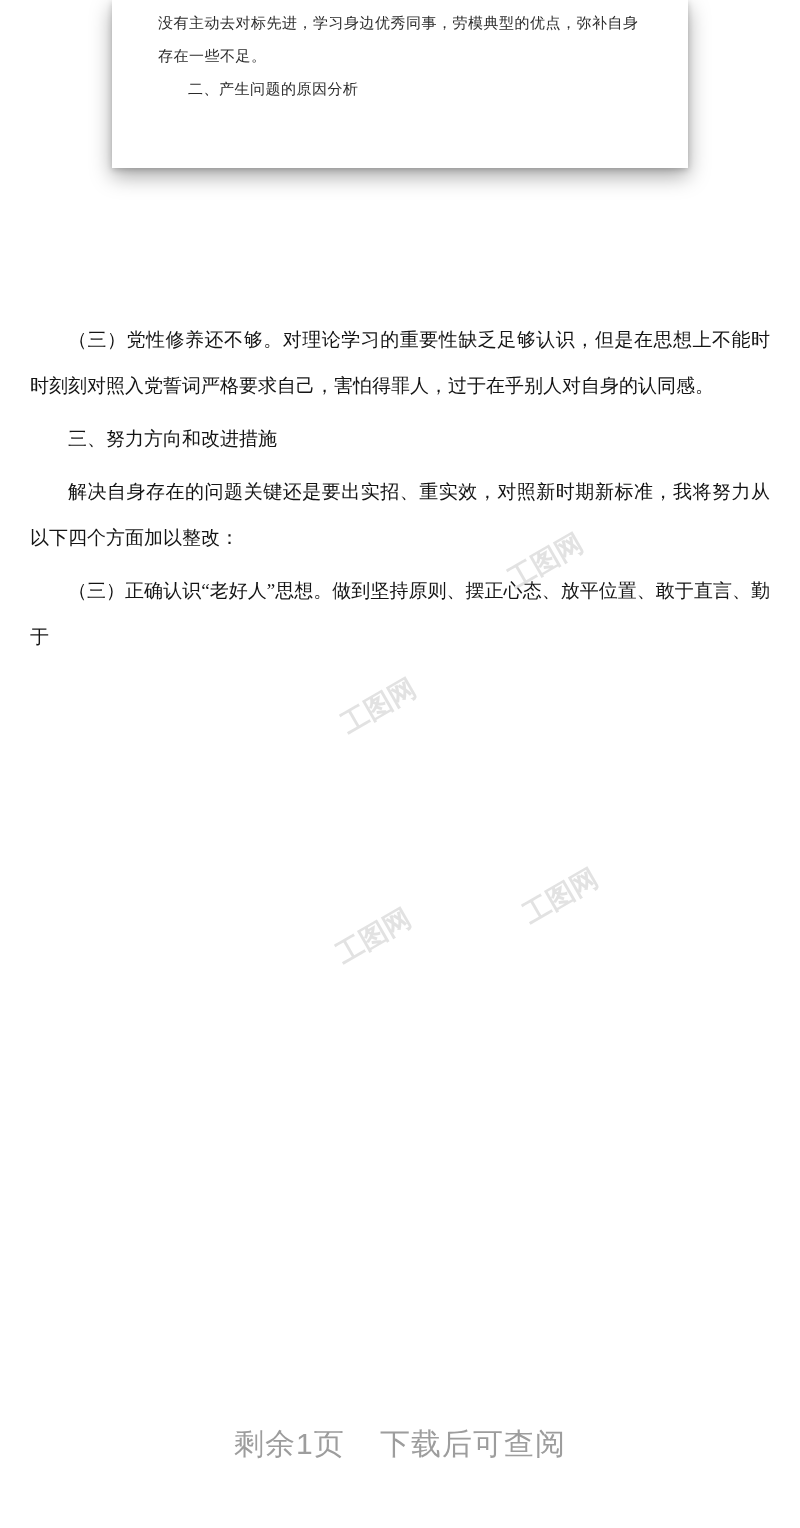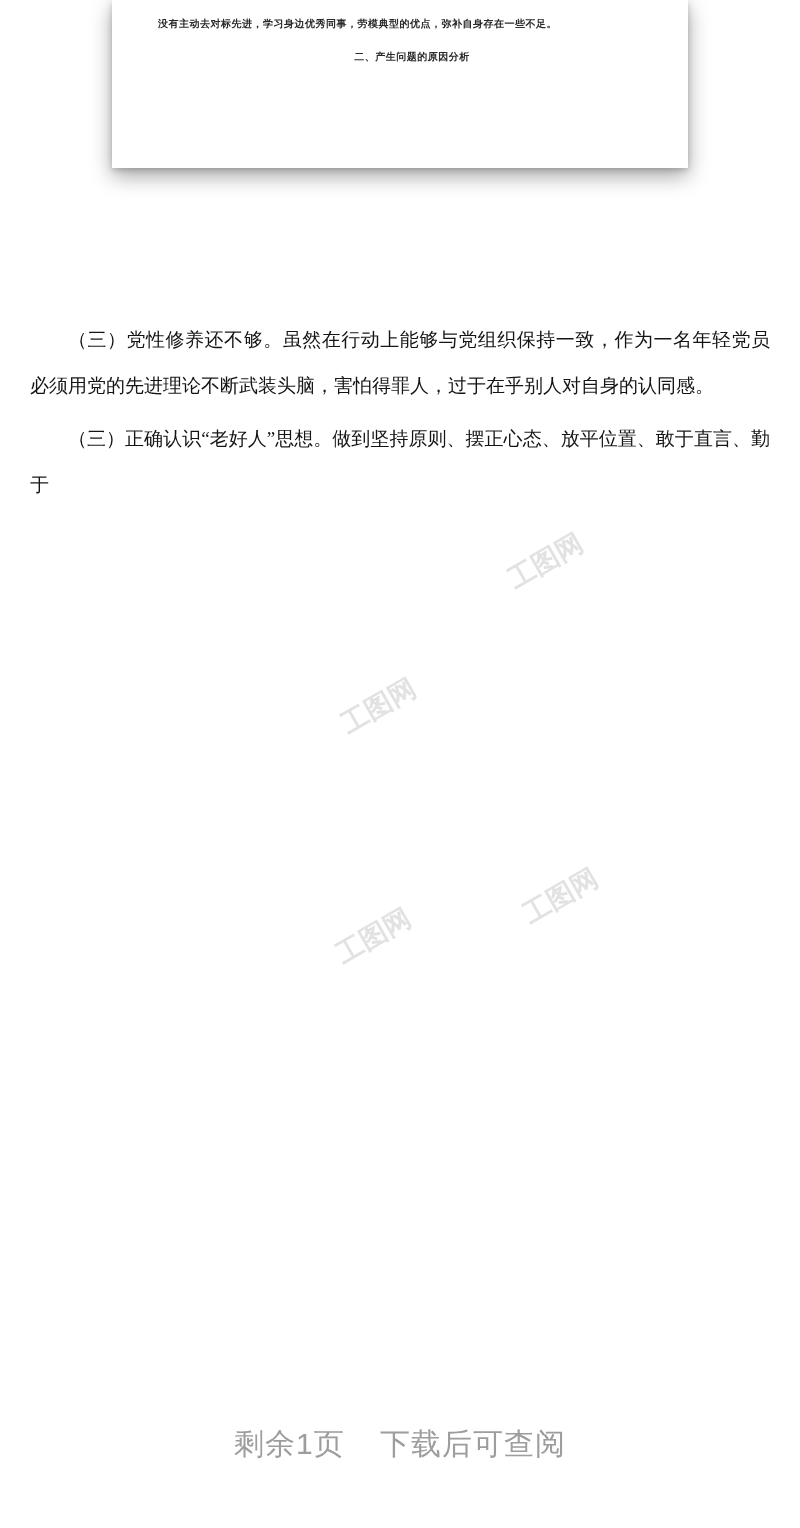--- a/index.html
+++ b/index.html
@@ -21,29 +21,28 @@
     left: 112px;
     top: 0;
     width: 576px;
     height: 168px;
     background: #ffffff;
     box-shadow: 0 8px 20px rgba(0,0,0,0.35), 0 2px 6px rgba(0,0,0,0.18);
     box-sizing: border-box;
     padding: 7px 42px 0 46px;
   }
   .thumb-card .tline {
-    font-size: 10px;
-    font-weight: 700;
+    font-size: 15px;
+    font-weight: 400;
     line-height: 33px;
     color: #2a2a2a;
     letter-spacing: 0.5px;
   }
   .thumb-card .tline.indent {
     text-indent: 2em;
-    text-align: center;
   }
 
   
   .doc-body {
     position: absolute;
     top: 317px;
     left: 30px;
     width: 740px;
     font-size: 19px;
     line-height: 46px;
@@ -93,21 +92,23 @@
 </style>
 </head>
 <body>
 
 <div class="thumb-card">
   <div class="tline">没有主动去对标先进，学习身边优秀同事，劳模典型的优点，弥补自身存在一些不足。</div>
   <div class="tline indent">二、产生问题的原因分析</div>
 </div>
 
 <div class="doc-body">
-  <p>（三）党性修养还不够。虽然在行动上能够与党组织保持一致，作为一名年轻党员必须用党的先进理论不断武装头脑，害怕得罪人，过于在乎别人对自身的认同感。</p>
+  <p>（三）党性修养还不够。对理论学习的重要性缺乏足够认识，但是在思想上不能时时刻刻对照入党誓词严格要求自己，害怕得罪人，过于在乎别人对自身的认同感。</p>
+  <p>三、努力方向和改进措施</p>
+  <p>解决自身存在的问题关键还是要出实招、重实效，对照新时期新标准，我将努力从以下四个方面加以整改：</p>
   <p>（三）正确认识“老好人”思想。做到坚持原则、摆正心态、放平位置、敢于直言、勤于</p>
 </div>
 
 <span class="watermark wm-1">工图网</span>
 <span class="watermark wm-2">工图网</span>
 <span class="watermark wm-3">工图网</span>
 <span class="watermark wm-4">工图网</span>
 
 <div class="footer-hint">
   <span class="hint-part">剩余1页</span>

